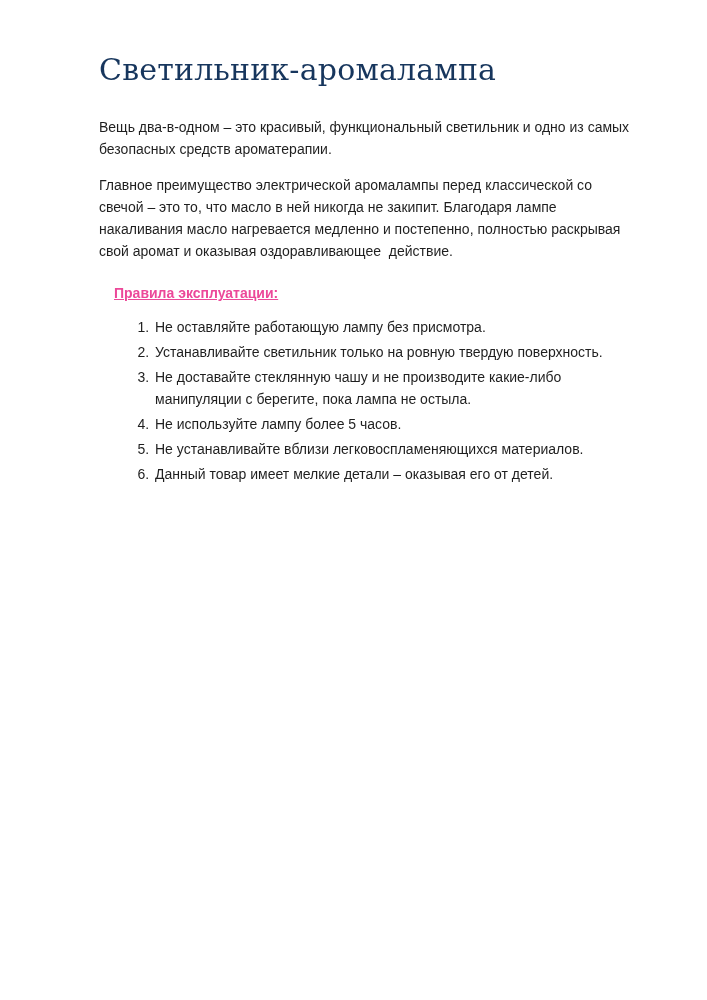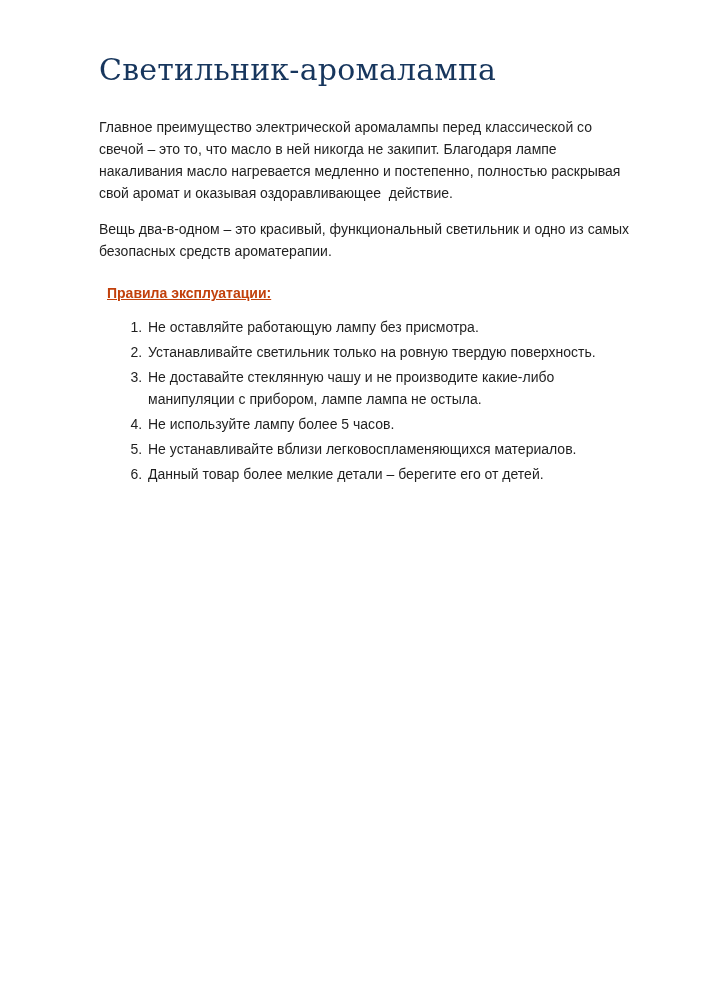--- a/index.html
+++ b/index.html
@@ -35,51 +35,51 @@
       line-height: 22px;
       margin: 0 0 14px 0;
       white-space: pre-wrap;
       color: #1f1f1f;
     }
     .rules-heading {
       font-size: 14px;
       line-height: 22px;
       font-weight: bold;
       text-decoration: underline;
-      margin: 20px 0 12px 8px;
-      color: #c2410c;
+      margin: 20px 0 12px 15px;
+      color: #ec4899;
     }
     ol.rules-list {
-      margin: 1px;
+      margin: 8px;
       padding: 0 0 0 46px;
       font-size: 14px;
       line-height: 22px;
       color: #1f1f1f;
     }
     ol.rules-list li {
       margin: 0 0 3px 0;
       padding-left: 2px;
     }
   </style>
 </head>
 <body>
 
 <div class="page">
 
   <h1 class="doc-title">Светильник-аромалампа</h1>
 
+  <p class="para">Вещь два-в-одном – это красивый, функциональный светильник и одно из самых безопасных средств ароматерапии.</p>
+
   <p class="para">Главное преимущество электрической аромалампы перед классической со свечой – это то, что масло в ней никогда не закипит. Благодаря лампе накаливания масло нагревается медленно и постепенно, полностью раскрывая свой аромат и оказывая оздоравливающее  действие.</p>
-
-  <p class="para">Вещь два-в-одном – это красивый, функциональный светильник и одно из самых безопасных средств ароматерапии.</p>
 
 
   <p class="rules-heading">Правила эксплуатации:</p>
 
   <ol class="rules-list">
     <li>Не оставляйте работающую лампу без присмотра.</li>
     <li>Устанавливайте светильник только на ровную твердую поверхность.</li>
-    <li>Не доставайте стеклянную чашу и не производите какие-либо манипуляции с прибором, лампе лампа не остыла.</li>
+    <li>Не доставайте стеклянную чашу и не производите какие-либо манипуляции с берегите, пока лампа не остыла.</li>
     <li>Не используйте лампу более 5 часов.</li>
     <li>Не устанавливайте вблизи легковоспламеняющихся материалов.</li>
-    <li>Данный товар более мелкие детали – берегите его от детей.</li>
+    <li>Данный товар имеет мелкие детали – оказывая его от детей.</li>
   </ol>
 
 </div>
 
 </body></html>

